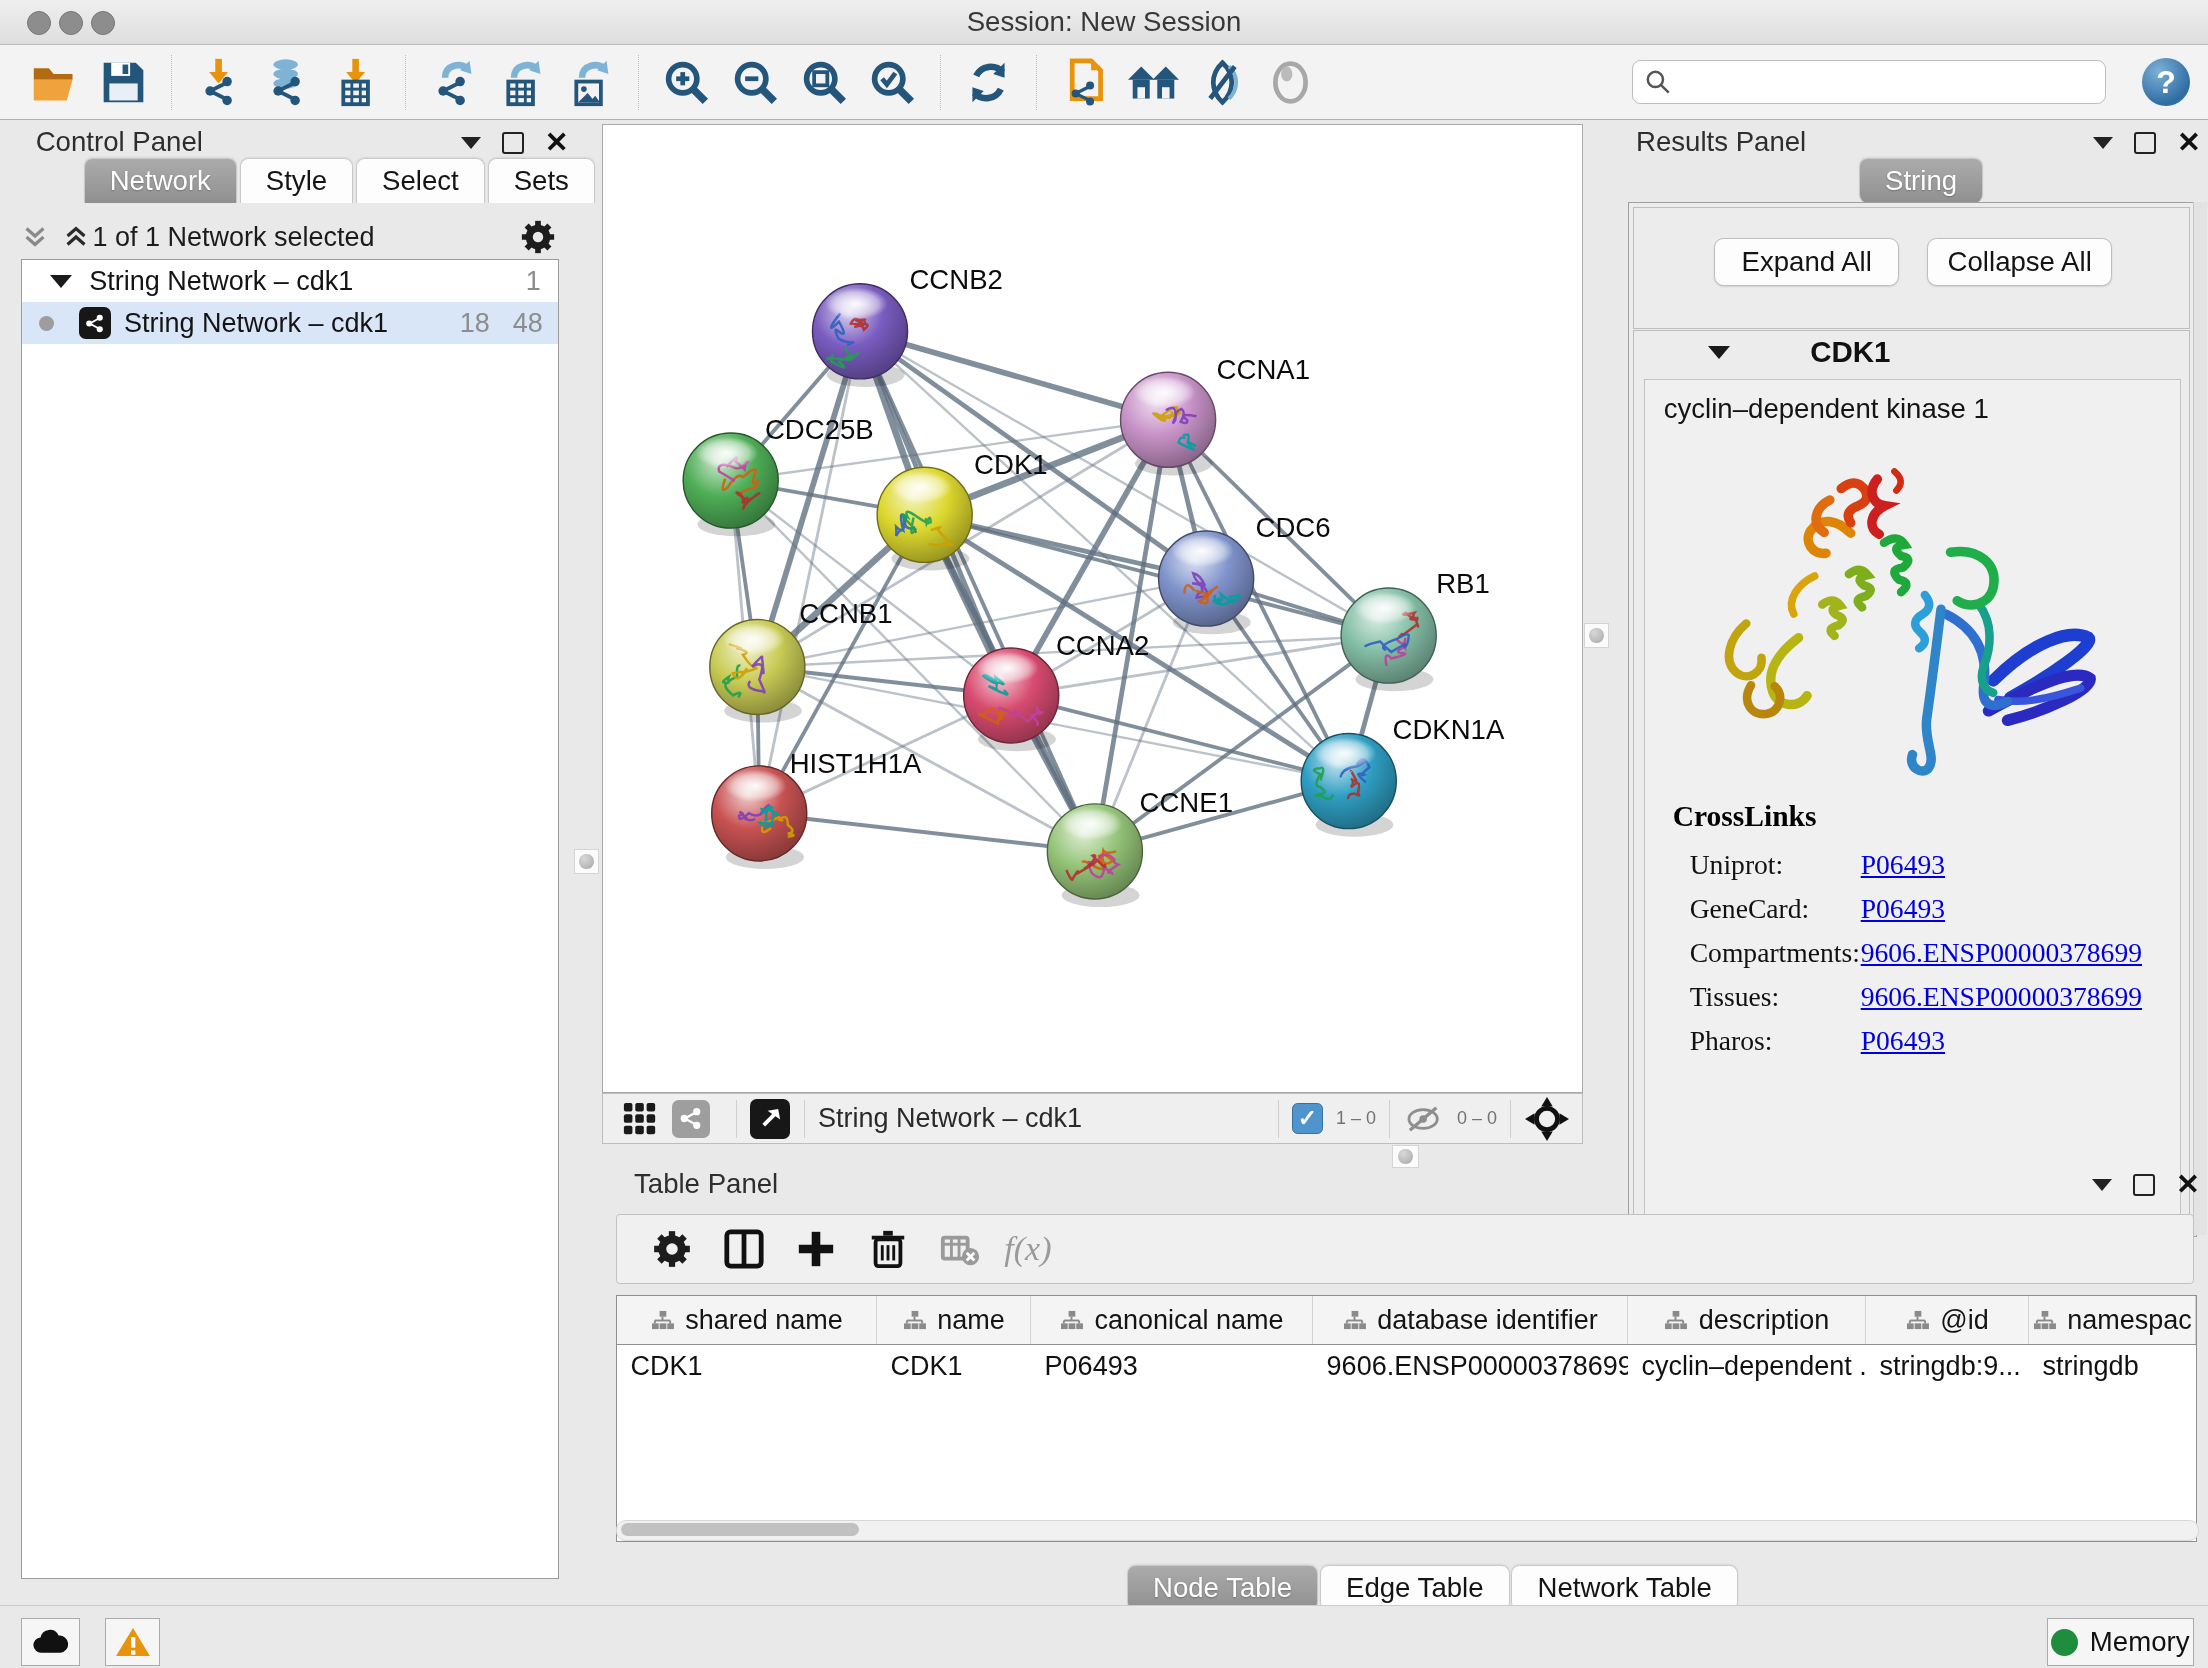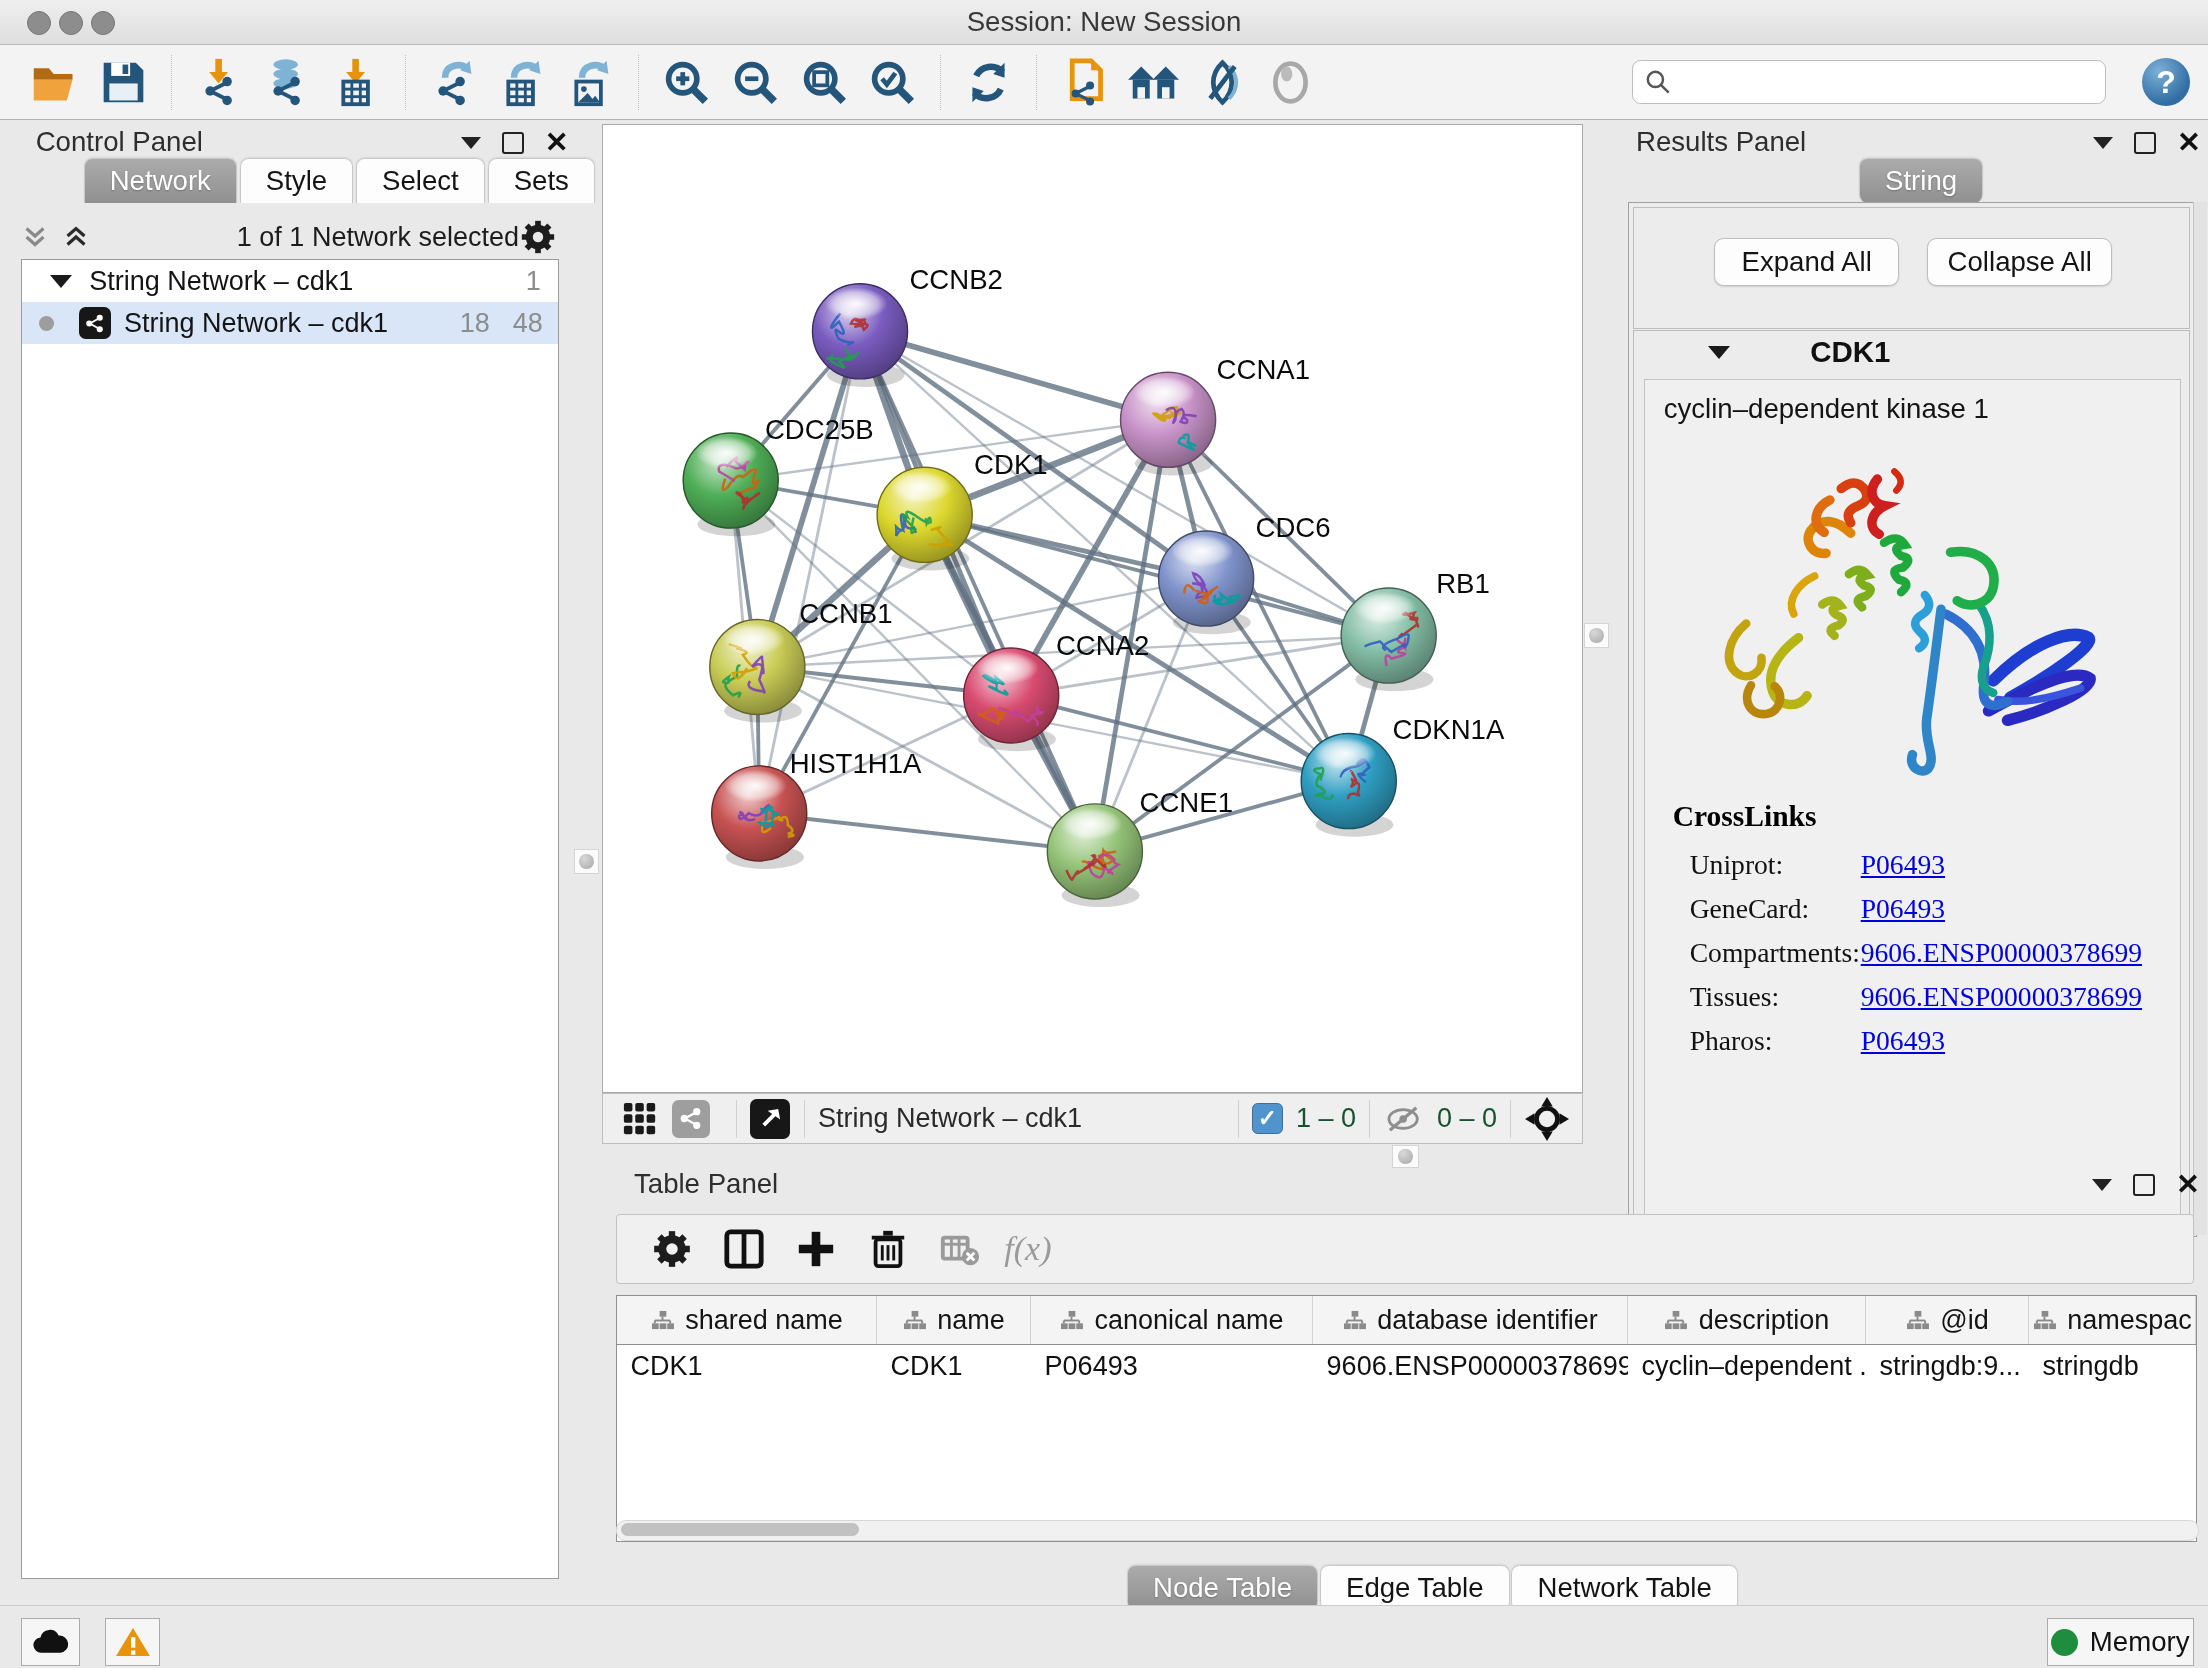--- a/index.html
+++ b/index.html
@@ -21,39 +21,39 @@
   .win-ctrls{position:absolute;display:flex;align-items:center;gap:21px}
   .wc-caret{width:0;height:0;border-left:10.5px solid transparent;border-right:10.5px solid transparent;border-top:12.4px solid #222}
   .wc-float{width:18px;height:18px;border:2.9px solid #222;border-radius:2.9px}
   .wc-close{font-size:28.5px;font-weight:bold;color:#111;line-height:19px}
   .tab{height:44px;border:1px solid #c9c9c9;border-bottom:none;border-radius:8.6px 8.6px 0 0;background:#fdfdfd;color:#141414;font-size:27.6px;display:flex;align-items:center;justify-content:center;padding:0 25px;box-shadow:0 -1px 1.9px rgba(0,0,0,.08)}
   .tab.active{background:linear-gradient(#ababab,#909090);color:#fff;text-shadow:0 1px 1.9px rgba(0,0,0,.25)}
   
   #control-panel{position:absolute;left:5.7px;top:124px;width:562px;height:1476px}
   #cp-tabs{position:absolute;left:78px;top:34px;display:flex;gap:2.9px}
   #cp-selrow{position:absolute;left:13.3px;top:91px;width:538px;height:44px;display:flex;align-items:center}
-  #cp-seltext{flex:1;text-align:right;font-size:27px;color:#1c1c1c}
+  #cp-seltext{flex:1;text-align:left;font-size:27px;color:#1c1c1c}
   #cp-list{position:absolute;left:15px;top:135px;width:538px;height:1320px;background:#fff;border:1.9px solid #9c9c9c;box-sizing:border-box}
   .tree-row{position:relative;height:42px;display:flex;align-items:center;font-size:27px;color:#141414}
   .tree-caret{width:0;height:0;border-left:11.4px solid transparent;border-right:11.4px solid transparent;border-top:13.3px solid #1a1a1a;margin:0 17px 0 28.5px}
   .row-count{position:absolute;right:17px;color:#8c8c8c}
   .sel-row{background:#d9e6f8}
   .net-dot{width:15px;height:15px;border-radius:50%;background:#9d9d9d;margin:0 25px 0 17px}
   .share-chip{width:32px;height:32px;border-radius:6.7px;background:#171717;display:flex;align-items:center;justify-content:center;margin-right:13.3px}
   .num11{position:absolute;right:68px;color:#8c8c8c}
   .num48{position:absolute;right:15px;color:#8c8c8c}
   
   .gutter-handle{position:absolute;width:23px;height:23px;background:#fbfbfb;border:1px solid #d5d5d5;display:flex;align-items:center;justify-content:center}
   .gutter-handle i{width:14.3px;height:14.3px;border-radius:50%;background:radial-gradient(circle at 35% 30%,#d8d8d8,#a8a8a8)}
   
   #network-panel{position:absolute;left:602px;top:124px;width:981px;height:969px;background:#fff;border:1px solid #a9a9a9;box-sizing:border-box}
   #net-toolbar{position:absolute;left:602px;top:1093px;width:981px;height:51px;background:#efefef;border:1px solid #bdbdbd;box-sizing:border-box;display:flex;align-items:center}
   .nt-sep{width:0;height:38px;border-left:1.9px solid #cfcfcf;margin:0 13.3px}
   .nt-text{font-size:27px;color:#2a2a2a}
-  .nt-gray{font-size:27px;color:#14532d}
+  .nt-gray{font-size:18px;color:#737373}
   .checkbox{width:28.5px;height:28.5px;border-radius:5.7px;background:#4f94cd;border:1px solid #39719e;display:flex;align-items:center;justify-content:center;color:#fff;font-size:23px;font-weight:bold}
   
   #results-panel{position:absolute;left:1617px;top:124px;width:592px;height:1476px}
   #rp-tab{position:absolute;left:242px;top:34px}
   #rp-outer{position:absolute;left:11.4px;top:78px;width:569px;height:1035px;background:#ececec;border:1.9px solid #9f9f9f;box-sizing:border-box}
   #rp-btnbox{position:absolute;left:3.8px;top:3.8px;width:555px;height:120px;border:1px solid #bdbdbd;background:#ececec}
   .rp-btn{position:absolute;top:30px;width:183px;height:46px;background:#fdfdfd;border:1px solid #bdbdbd;border-radius:9.5px;font-size:27.6px;color:#141414;display:flex;align-items:center;justify-content:center;box-shadow:0 1px 1.9px rgba(0,0,0,.12)}
   #rp-section{position:absolute;left:3.8px;top:127px;width:555px;height:898px;border:1px solid #bdbdbd;background:#ececec}
   #rp-sec-head{position:absolute;left:0;top:0;width:100%;height:42px;display:flex;align-items:center}
   #rp-sec-head .tree-caret{margin:0 25px 0 74px}

